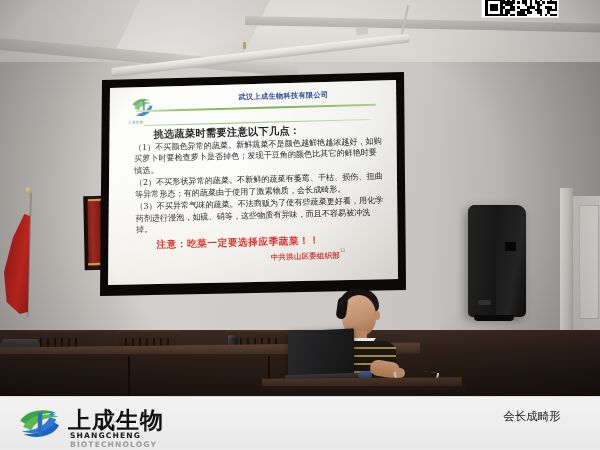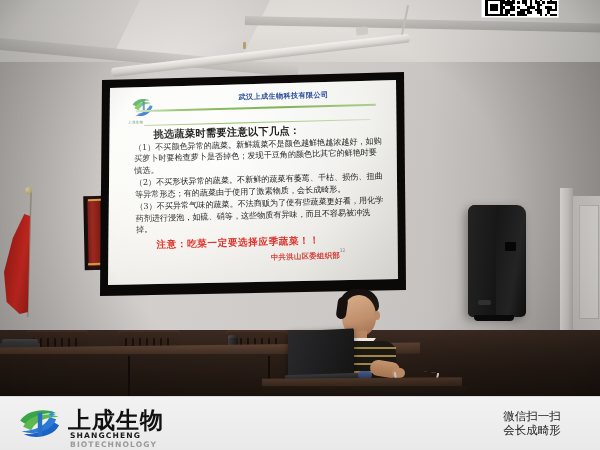--- a/index.html
+++ b/index.html
@@ -472,18 +472,17 @@
         <path d="M92 12 l3 7 7 3 -7 3 -3 7 -3 -7 -7 -3 7 -3 z" fill="#2f8fe0"></path>
       </svg>
       <div class="logo-cn">上成生物</div>
       <div class="logo-en">
         <span class="dark">SHANGCHENG</span>
         <span class="grey">BIOTECHNOLOGY</span>
       </div>
     </div>
 
     <div class="qr-caption">
-      <div>微信扫一扫</div>
       <div>会长成畸形</div>
     </div>
   </div>
 
 </div>
 
 </body></html>

